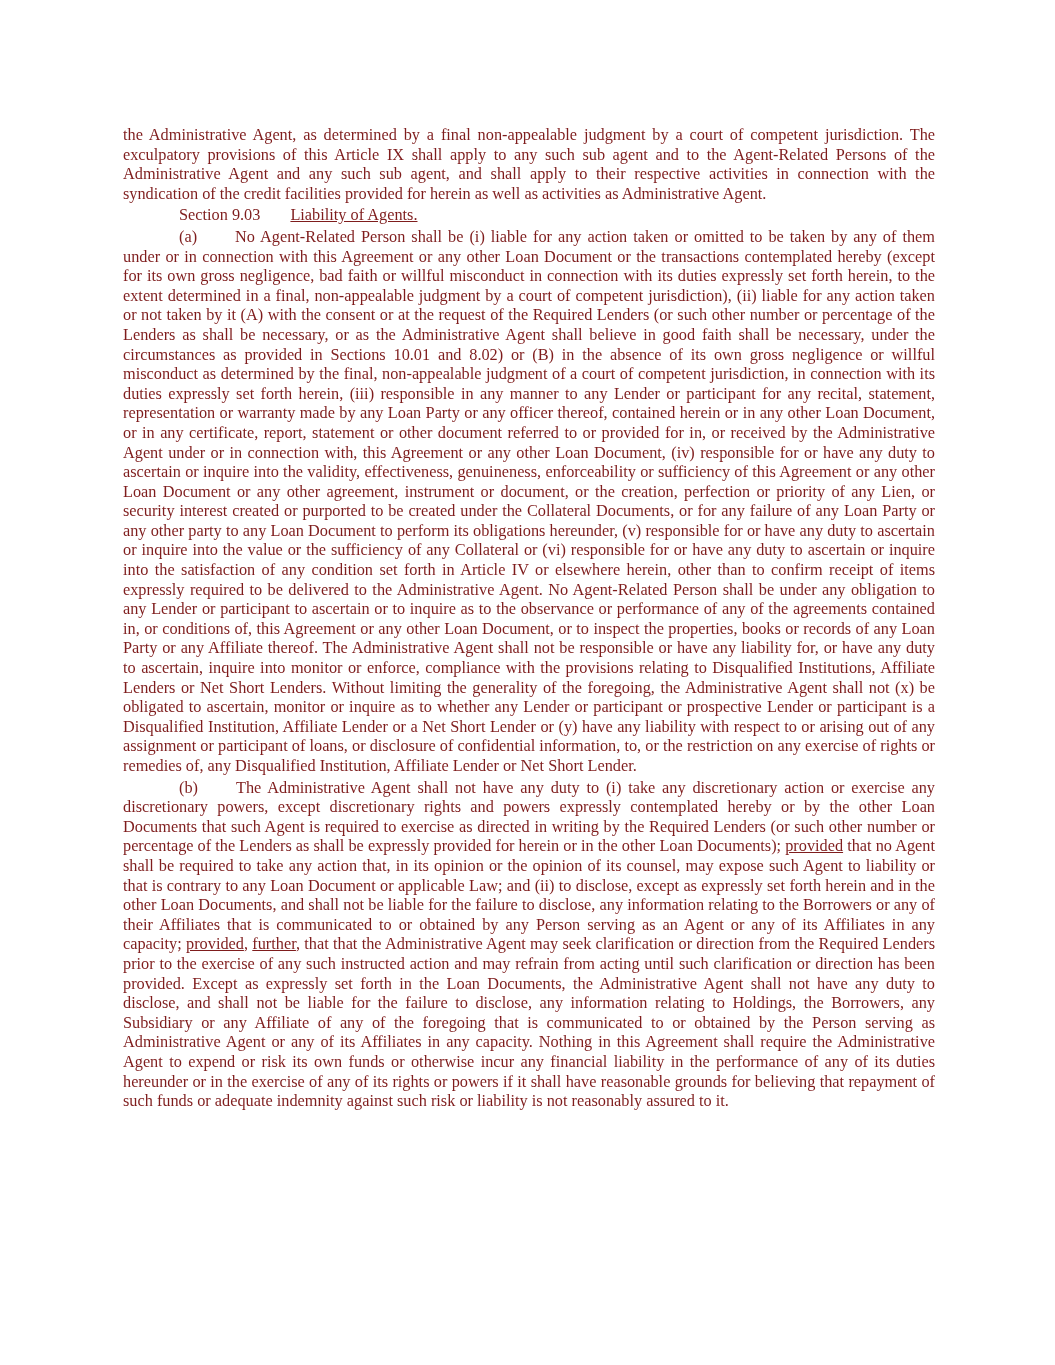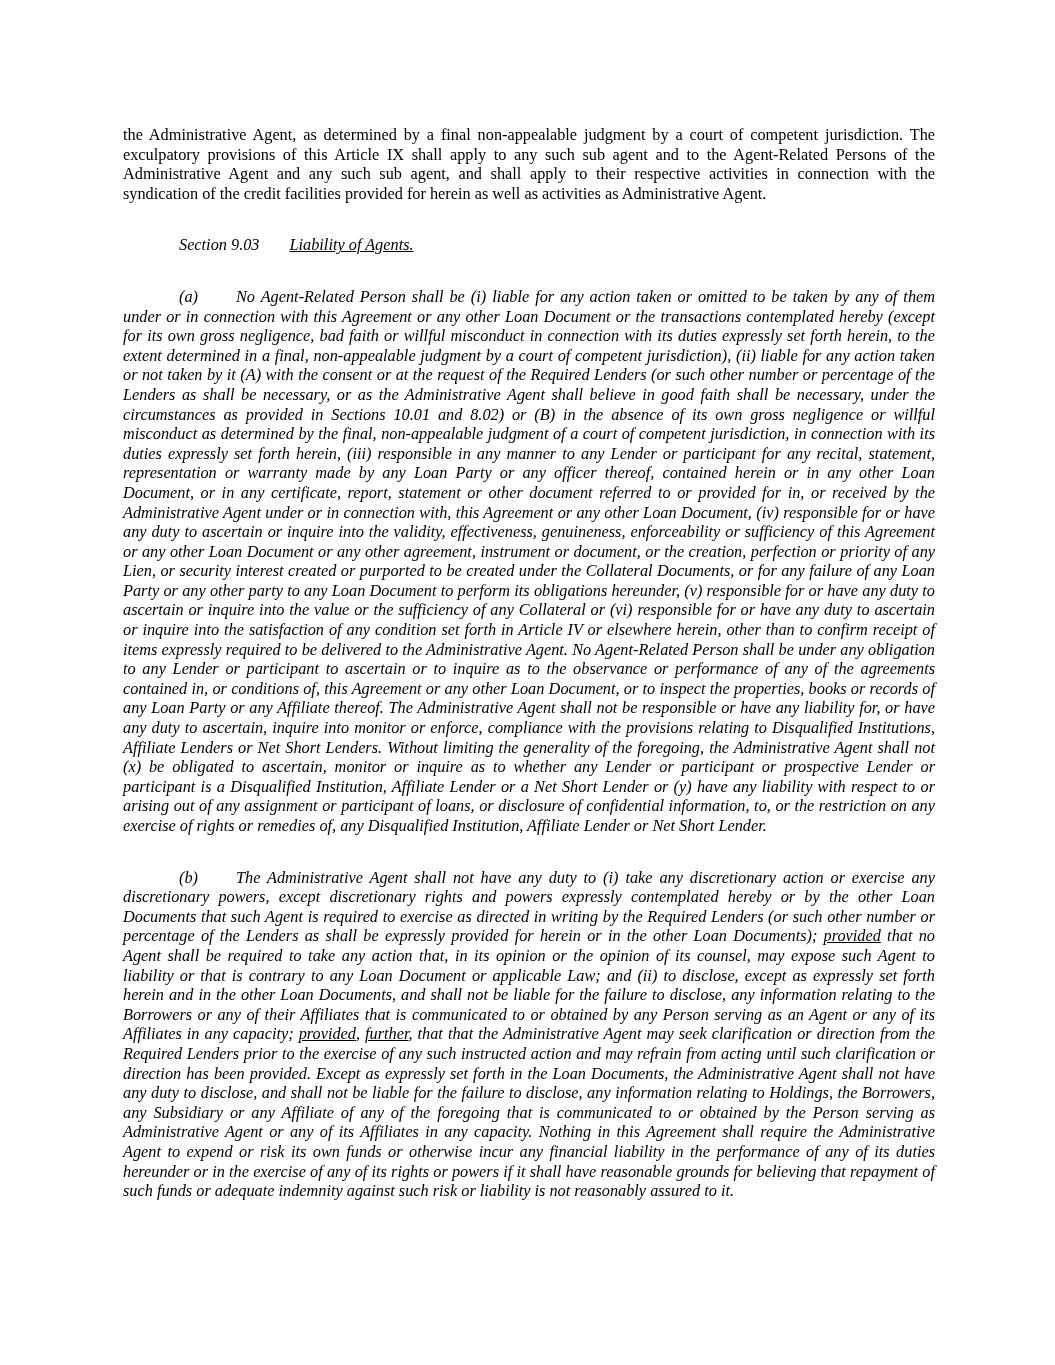--- a/index.html
+++ b/index.html
@@ -9,30 +9,29 @@
   }
   .page {
     width: 1055px;
     height: 1365px;
     box-sizing: border-box;
     background: #ffffff;
     padding: 125px 120px 24px 123px;
     font-family: "Liberation Serif", serif;
     font-size: 16.3px;
     line-height: 19.6px;
-    color: #000000;
+    color: #7f1d1d;
     overflow: hidden;
   }
   p {
     margin: 0;
     text-align: justify;
   }
   .spaced {
-    margin-top: 32px;
-    font-style: italic;
+    margin-top: 2px;
   }
   .indented {
     text-indent: 56px;
   }
   .heading {
     text-align: left;
     margin-left: 56px;
   }
   .tab {
     display: inline-block;

